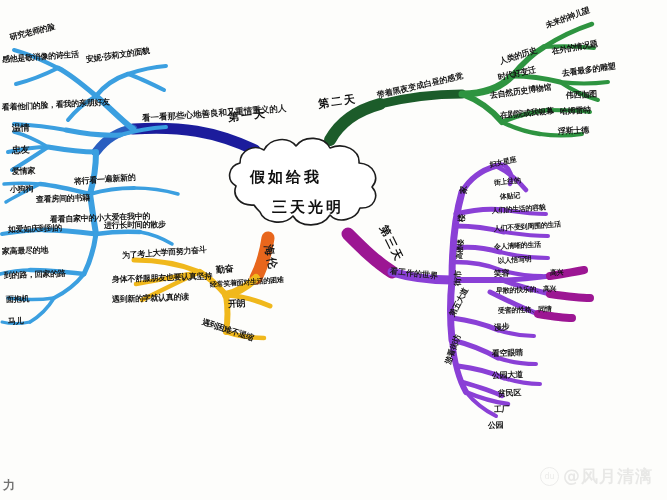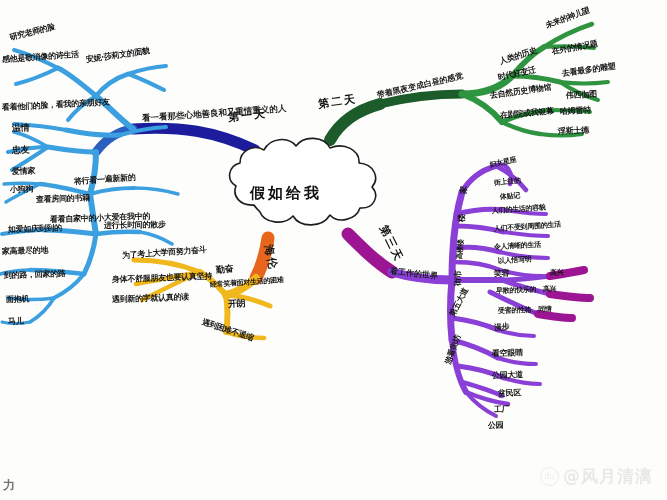--- a/index.html
+++ b/index.html
@@ -212,21 +212,22 @@
                C344,142 360,150 359,163
                C374,164 380,178 372,187
                C380,196 374,209 360,208
                C356,220 338,224 330,215
                C322,228 300,228 293,216
                C284,226 264,223 260,212
                C258,210 256,208 254,205 Z" fill="#ffffff" stroke="#1d1d1d" stroke-width="1.6" stroke-linejoin="round"></path>
     </g>
   </svg>
 
-  <div class="center-text" style="left:250px;top:184px;">假如给我</div>
+  <div class="center-text" style="left:250px;top:168px;">假如给我</div>
+  <div class="center-text" style="left:272px;top:198px;">三天光明</div>
 
   <div class="daylbl" style="left:228px;top:108px;transform:rotate(-6deg);">第一天</div>
   <div class="daylbl" style="left:318px;top:94px;transform:rotate(-8deg);">第二天</div>
   <div class="daylbl" style="left:372px;top:236px;transform:rotate(64deg);">第三天</div>
   <div class="daylbl" style="left:258px;top:250px;transform:rotate(78deg);color:#1a1a1a;">海伦</div>
 
   <div class="trunklbl" style="left:142px;top:108px;font-size:8.5px;transform:rotate(-4deg);">看一看那些心地善良和又重情重义的人</div>
   <div class="trunklbl" style="left:376px;top:80px;font-size:8px;transform:rotate(-13deg);">带着黑夜变成白昼的感觉</div>
   <div class="trunklbl" style="left:390px;top:268px;font-size:8px;transform:rotate(6deg);">看工作的世界</div>
 

